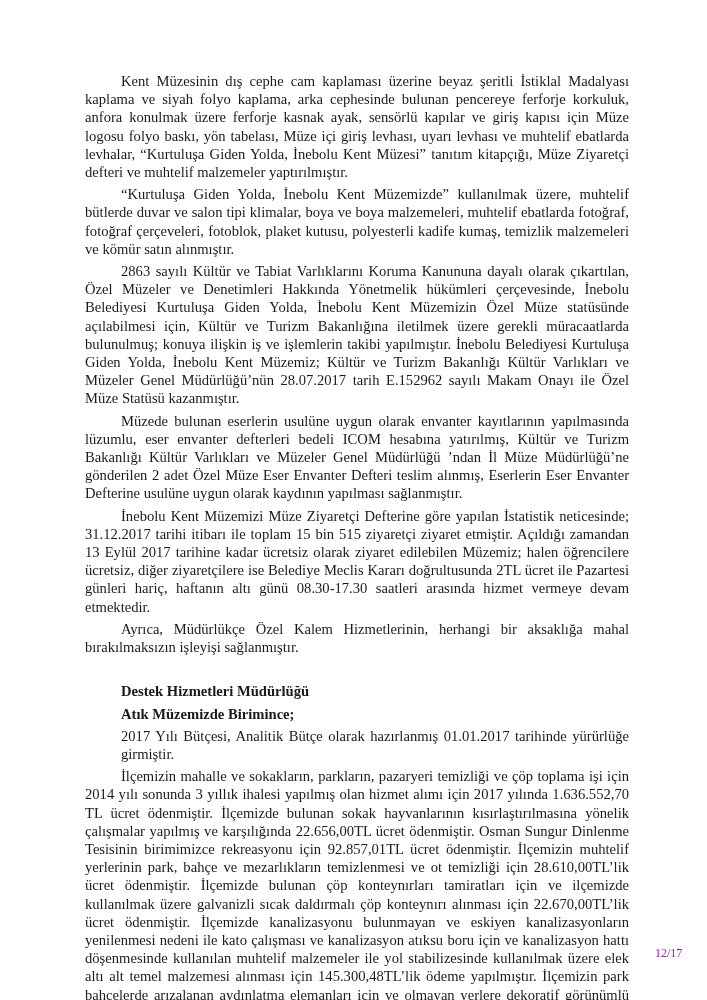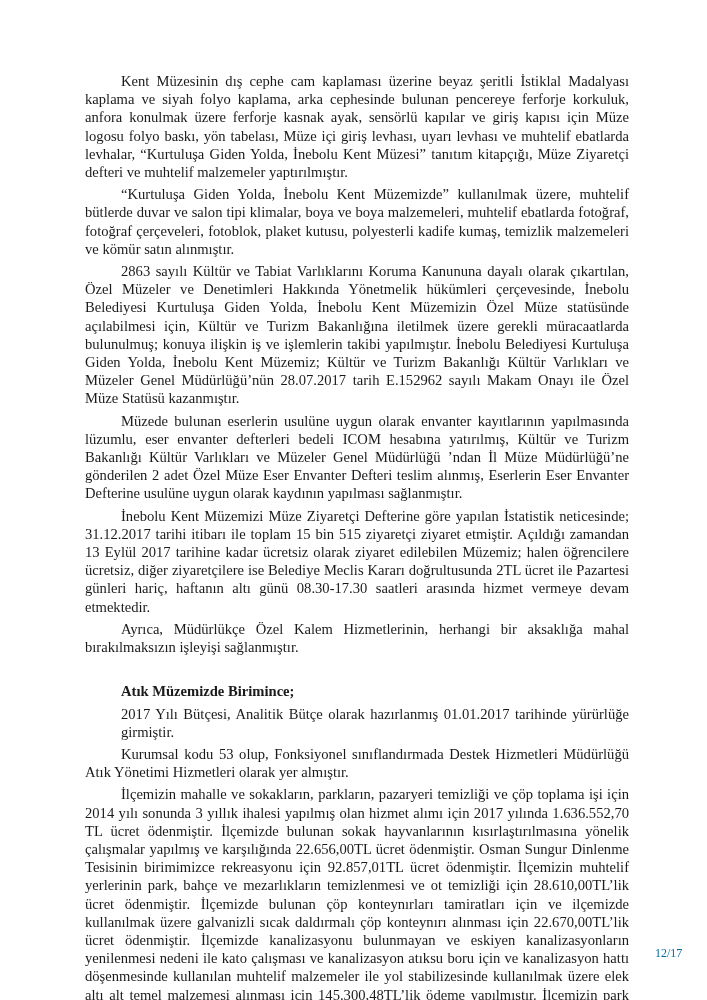--- a/index.html
+++ b/index.html
@@ -8,33 +8,33 @@
       position: absolute; left: 81px; top: 68px; width: 552px;
       font-family: "Liberation Serif", serif; font-size: 14.6px; line-height: 18.2px;
       color: #1a1a1a; text-align: justify;
     }
     .page p { margin: 4px; text-indent: 36px; }
     .gap { height: 18px; }
     .heading { font-weight: bold; margin: 0; padding-left: 36px; text-indent: 0 !important; }
     .plain { padding-left: 36px; text-indent: 0 !important; margin: 0; }
     .page-number {
       position: absolute; left: 655px; top: 946px;
-      font-family: "Liberation Serif", serif; font-size: 12px; color: #0369a1;
+      font-family: "Liberation Serif", serif; font-size: 12px; color: #a21caf;
     }
   </style>
 </head>
 <body>
 
 <div class="page">
   <p>Kent Müzesinin dış cephe cam kaplaması üzerine beyaz şeritli İstiklal Madalyası kaplama ve siyah folyo kaplama, arka cephesinde bulunan pencereye ferforje korkuluk,  anfora konulmak üzere ferforje kasnak ayak, sensörlü kapılar ve giriş kapısı için Müze logosu folyo baskı, yön tabelası, Müze içi giriş levhası, uyarı levhası ve muhtelif ebatlarda levhalar, “Kurtuluşa Giden Yolda, İnebolu Kent Müzesi” tanıtım kitapçığı,  Müze Ziyaretçi defteri ve muhtelif malzemeler yaptırılmıştır.</p>
   <p>“Kurtuluşa Giden Yolda, İnebolu Kent Müzemizde”  kullanılmak üzere, muhtelif bütlerde duvar ve salon tipi klimalar, boya ve boya malzemeleri, muhtelif ebatlarda fotoğraf, fotoğraf çerçeveleri, fotoblok,  plaket kutusu, polyesterli kadife kumaş,  temizlik malzemeleri ve kömür satın alınmıştır.</p>
   <p>2863 sayılı Kültür ve Tabiat Varlıklarını Koruma Kanununa dayalı olarak çıkartılan,  Özel Müzeler ve Denetimleri Hakkında Yönetmelik hükümleri çerçevesinde, İnebolu Belediyesi Kurtuluşa Giden Yolda, İnebolu Kent Müzemizin Özel Müze statüsünde açılabilmesi için, Kültür ve Turizm Bakanlığına iletilmek üzere gerekli müracaatlarda bulunulmuş; konuya ilişkin iş ve işlemlerin takibi yapılmıştır. İnebolu Belediyesi Kurtuluşa Giden Yolda, İnebolu Kent Müzemiz; Kültür ve Turizm Bakanlığı Kültür Varlıkları ve Müzeler Genel Müdürlüğü’nün 28.07.2017 tarih E.152962 sayılı Makam Onayı ile Özel Müze Statüsü kazanmıştır.</p>
   <p>Müzede bulunan eserlerin usulüne uygun olarak envanter kayıtlarının yapılmasında lüzumlu, eser envanter defterleri bedeli ICOM hesabına yatırılmış, Kültür ve Turizm Bakanlığı Kültür Varlıkları ve Müzeler Genel Müdürlüğü ’ndan İl Müze Müdürlüğü’ne gönderilen 2 adet Özel Müze Eser Envanter Defteri teslim alınmış, Eserlerin Eser Envanter Defterine usulüne uygun olarak kaydının yapılması sağlanmıştır.</p>
   <p>İnebolu Kent Müzemizi Müze Ziyaretçi Defterine göre yapılan İstatistik neticesinde; 31.12.2017 tarihi itibarı ile toplam 15 bin 515 ziyaretçi ziyaret etmiştir. Açıldığı zamandan 13 Eylül 2017 tarihine kadar ücretsiz olarak ziyaret edilebilen Müzemiz;  halen öğrencilere ücretsiz,  diğer ziyaretçilere ise Belediye Meclis Kararı doğrultusunda 2TL ücret ile Pazartesi günleri hariç, haftanın altı günü 08.30-17.30 saatleri arasında hizmet vermeye devam etmektedir.</p>
   <p>Ayrıca, Müdürlükçe Özel Kalem Hizmetlerinin, herhangi bir aksaklığa mahal bırakılmaksızın işleyişi sağlanmıştır.</p>
   <div class="gap"></div>
+  <p class="heading">Destek Hizmetleri Müdürlüğü</p>
   <p class="heading">Atık Müzemizde Birimince;</p>
   <p class="plain">2017 Yılı Bütçesi, Analitik Bütçe olarak hazırlanmış 01.01.2017 tarihinde yürürlüğe girmiştir.</p>
-  <p>Kurumsal kodu 53 olup, Fonksiyonel sınıflandırmada Destek Hizmetleri Müdürlüğü Atık Yönetimi Hizmetleri olarak yer almıştır.</p>
   <p>İlçemizin mahalle ve sokakların, parkların, pazaryeri temizliği ve çöp toplama işi için 2014 yılı sonunda 3 yıllık ihalesi yapılmış olan hizmet alımı için 2017 yılında 1.636.552,70 TL ücret ödenmiştir. İlçemizde bulunan sokak hayvanlarının kısırlaştırılmasına yönelik çalışmalar yapılmış ve karşılığında 22.656,00TL ücret ödenmiştir. Osman Sungur Dinlenme Tesisinin birimimizce rekreasyonu için 92.857,01TL ücret ödenmiştir. İlçemizin muhtelif yerlerinin park, bahçe ve mezarlıkların temizlenmesi ve ot temizliği için 28.610,00TL’lik ücret ödenmiştir. İlçemizde bulunan çöp konteynırları tamiratları için ve ilçemizde kullanılmak üzere galvanizli sıcak daldırmalı çöp konteynırı alınması için 22.670,00TL’lik ücret ödenmiştir. İlçemizde kanalizasyonu bulunmayan ve eskiyen kanalizasyonların yenilenmesi nedeni ile kato çalışması ve kanalizasyon atıksu boru için ve kanalizasyon hattı döşenmesinde kullanılan muhtelif malzemeler ile yol stabilizesinde kullanılmak üzere elek altı alt temel malzemesi alınması için 145.300,48TL’lik ödeme yapılmıştır. İlçemizin park bahçelerde arızalanan aydınlatma elemanları için ve olmayan yerlere dekoratif görünümlü dış mekân lambası alımları için 31.171,70TL’lik ödeme yapılmıştır. Bitki bakımları, dikimleri için ve budama makinalarının bakımları için 44.888,56 TL ücret ödenmiştir. Birimimizde ihtiyaç duyulan temizlik, bakım vb. malzeme alımları ve tamir bakım ve onarım için 70.786,20TL’lik ödeme yapılmıştır. Birimimize ait araç bakım ve onarım giderleri için ve araçların sigorta giderleri için 54.801,48TL’lik ödeme yapılmıştır. Kış ayları için karla</p>
 </div>
 
 <div class="page-number">12/17</div>
 
 </body></html>

